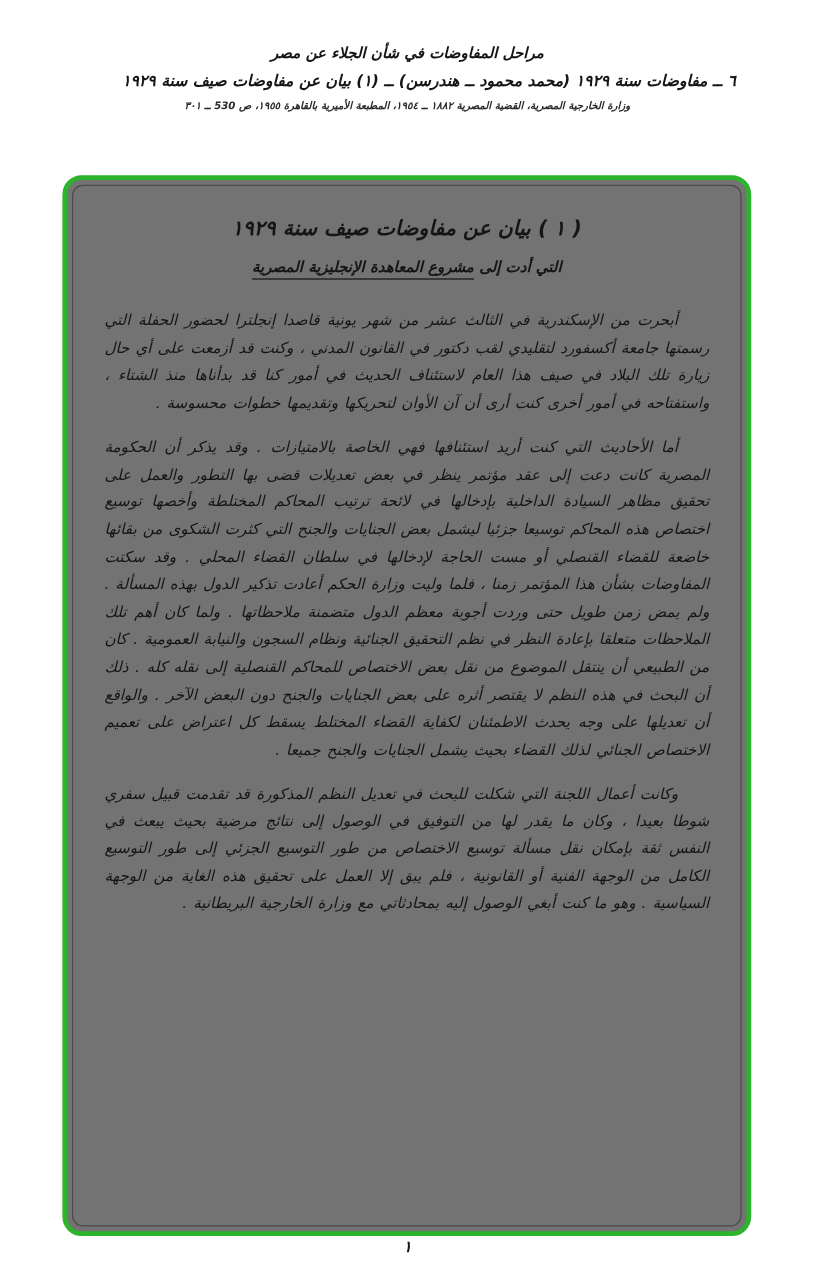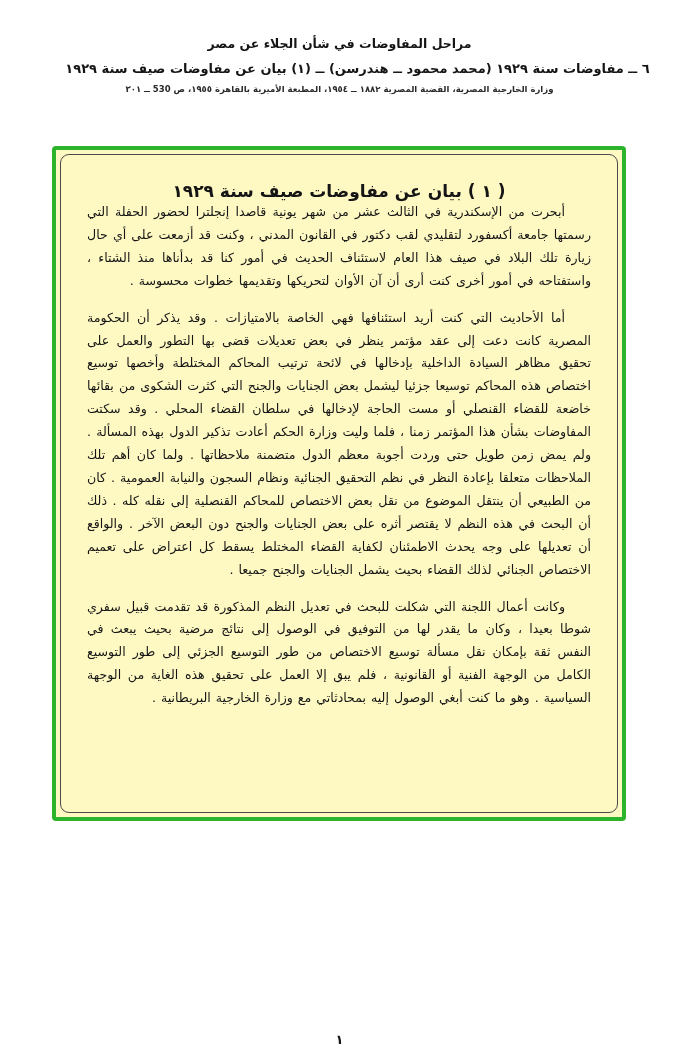--- a/index.html
+++ b/index.html
@@ -1,15 +1,15 @@
 <!DOCTYPE html>
 <html lang="ar" dir="rtl"><head>
 <meta charset="utf-8">
 <style>
-  * { margin: 0; padding: 0; box-sizing: border-box; }
+  * { margin: 0; padding: 0; box-sizing: border-box; font-style: italic; }
   html, body { background: #e9e9e9; }
   .page {
     position: relative;
     width: 679px;
     height: 1061px;
     margin: 0 auto;
     background: #ffffff;
     font-family: "DejaVu Sans", sans-serif;
     color: #151515;
     direction: rtl;
@@ -34,25 +34,25 @@
     margin-top: 8px;
     font-size: 8.5px;
     font-weight: bold;
     color: #2a2a2a;
   }
   .doc-frame {
     position: absolute;
     top: 146px;
     right: 53px;
     left: 52px;
-    height: 675px;
+    height: 884px;
     border: 4px solid #2db42d;
-    border-radius: 4px;
+    border-radius: 16px;
     padding: 4px;
-    background: #fef9c3;
+    background: #737373;
   }
   .doc-inner {
     width: 100%;
     height: 100%;
     border: 1px solid #4a4a4a;
     border-radius: 9px;
     padding: 22px 26px 20px 26px;
     overflow: hidden;
   }
   .doc-title {
@@ -65,20 +65,21 @@
     text-align: center;
     font-size: 12.5px;
     font-weight: bold;
     margin-top: 14px;
   }
   .doc-subtitle .underline {
     border-bottom: 1px solid #151515;
     padding-bottom: 2px;
   }
   .doc-body {
+    margin-top: 26px;
   }
   .doc-paragraph {
     font-size: 12.6px;
     line-height: 1.82;
     text-align: justify;
     text-indent: 26px;
     margin-bottom: 14px;
     word-spacing: 1px;
   }
   .page-number {
@@ -100,20 +101,24 @@
     <div class="header-line1">مراحل المفاوضات في شأن الجلاء عن مصر</div>
     <div class="header-line2">٦ ــ مفاوضات سنة ١٩٢٩ (محمد محمود ــ هندرسن) ــ (١) بيان عن مفاوضات صيف سنة ١٩٢٩</div>
     <div class="header-source">وزارة الخارجية المصرية، القضية المصرية ١٨٨٢ ــ ١٩٥٤، المطبعة الأميرية بالقاهرة ١٩٥٥، ص 530 ــ ٣٠١</div>
   </div>
 
   <div class="doc-frame">
     <div class="doc-inner">
 
       <div class="doc-title">( ١ ) بيان عن مفاوضات صيف سنة ١٩٢٩</div>
 
+      <div class="doc-subtitle">
+        <span>التي أدت إلى</span>
+        <span class="underline">مشروع المعاهدة الإنجليزية المصرية</span>
+      </div>
 
       <div class="doc-body">
         <p class="doc-paragraph">أبحرت من الإسكندرية في الثالث عشر من شهر يونية قاصدا إنجلترا لحضور الحفلة التي رسمتها جامعة أكسفورد لتقليدي لقب دكتور في القانون المدني ، وكنت قد أزمعت على أي حال زيارة تلك البلاد في صيف هذا العام لاستئناف الحديث في أمور كنا قد بدأناها منذ الشتاء ، واستفتاحه في أمور أخرى كنت أرى أن آن الأوان لتحريكها وتقديمها خطوات محسوسة .</p>
         <p class="doc-paragraph">أما الأحاديث التي كنت أريد استئنافها فهي الخاصة بالامتيازات . وقد يذكر أن الحكومة المصرية كانت دعت إلى عقد مؤتمر ينظر في بعض تعديلات قضى بها التطور والعمل على تحقيق مظاهر السيادة الداخلية بإدخالها في لائحة ترتيب المحاكم المختلطة وأخصها توسيع اختصاص هذه المحاكم توسيعا جزئيا ليشمل بعض الجنايات والجنح التي كثرت الشكوى من بقائها خاضعة للقضاء القنصلي أو مست الحاجة لإدخالها في سلطان القضاء المحلي . وقد سكتت المفاوضات بشأن هذا المؤتمر زمنا ، فلما وليت وزارة الحكم أعادت تذكير الدول بهذه المسألة . ولم يمض زمن طويل حتى وردت أجوبة معظم الدول متضمنة ملاحظاتها . ولما كان أهم تلك الملاحظات متعلقا بإعادة النظر في نظم التحقيق الجنائية ونظام السجون والنيابة العمومية . كان من الطبيعي أن ينتقل الموضوع من نقل بعض الاختصاص للمحاكم القنصلية إلى نقله كله . ذلك أن البحث في هذه النظم لا يقتصر أثره على بعض الجنايات والجنح دون البعض الآخر . والواقع أن تعديلها على وجه يحدث الاطمئنان لكفاية القضاء المختلط يسقط كل اعتراض على تعميم الاختصاص الجنائي لذلك القضاء بحيث يشمل الجنايات والجنح جميعا .</p>
         <p class="doc-paragraph">وكانت أعمال اللجنة التي شكلت للبحث في تعديل النظم المذكورة قد تقدمت قبيل سفري شوطا بعيدا ، وكان ما يقدر لها من التوفيق في الوصول إلى نتائج مرضية بحيث يبعث في النفس ثقة بإمكان نقل مسألة توسيع الاختصاص من طور التوسيع الجزئي إلى طور التوسيع الكامل من الوجهة الفنية أو القانونية ، فلم يبق إلا العمل على تحقيق هذه الغاية من الوجهة السياسية . وهو ما كنت أبغي الوصول إليه بمحادثاتي مع وزارة الخارجية البريطانية .</p>
       </div>
 
     </div>
   </div>
 

